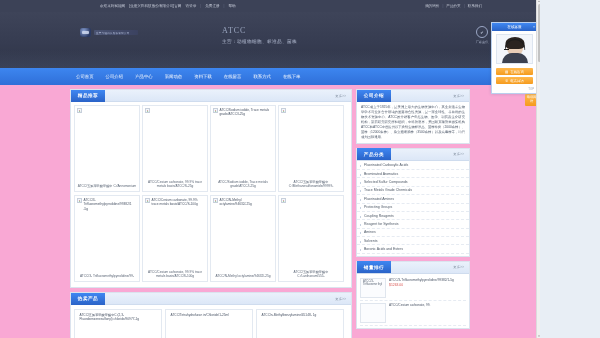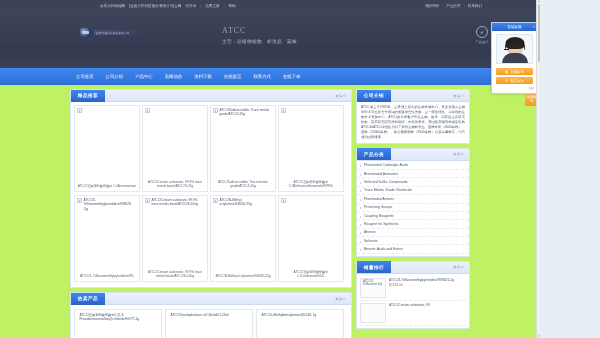--- a/index.html
+++ b/index.html
@@ -3,21 +3,21 @@
 <meta charset="utf-8">
 <style>
   * { box-sizing: border-box; margin:0; padding:0; }
   html,body { width:600px; height:338px; overflow:hidden; }
   body {
     font-family: "Liberation Sans", "DejaVu Sans", sans-serif;
     background:#e8eef5;
     font-size:4px;
     color:#333;
   }
-  .page { position:relative; width:540px; height:338px; overflow:hidden; background:#bef264; }
+  .page { position:relative; width:540px; height:338px; overflow:hidden; background:#f9a8d4; }
 
   
   .topbar {
     height:12px; background:#3c4257; color:#c9cedb;
     display:flex; align-items:center; font-size:3.6px;
     padding:0 8px; position:relative;
   }
   .topbar .tb-left { display:flex; align-items:center; gap:4px; margin-left:92px; }
   .topbar .tb-right { position:absolute; right:58px; display:flex; align-items:center; gap:3px; }
   .topbar .sep { color:#6b7186; }

